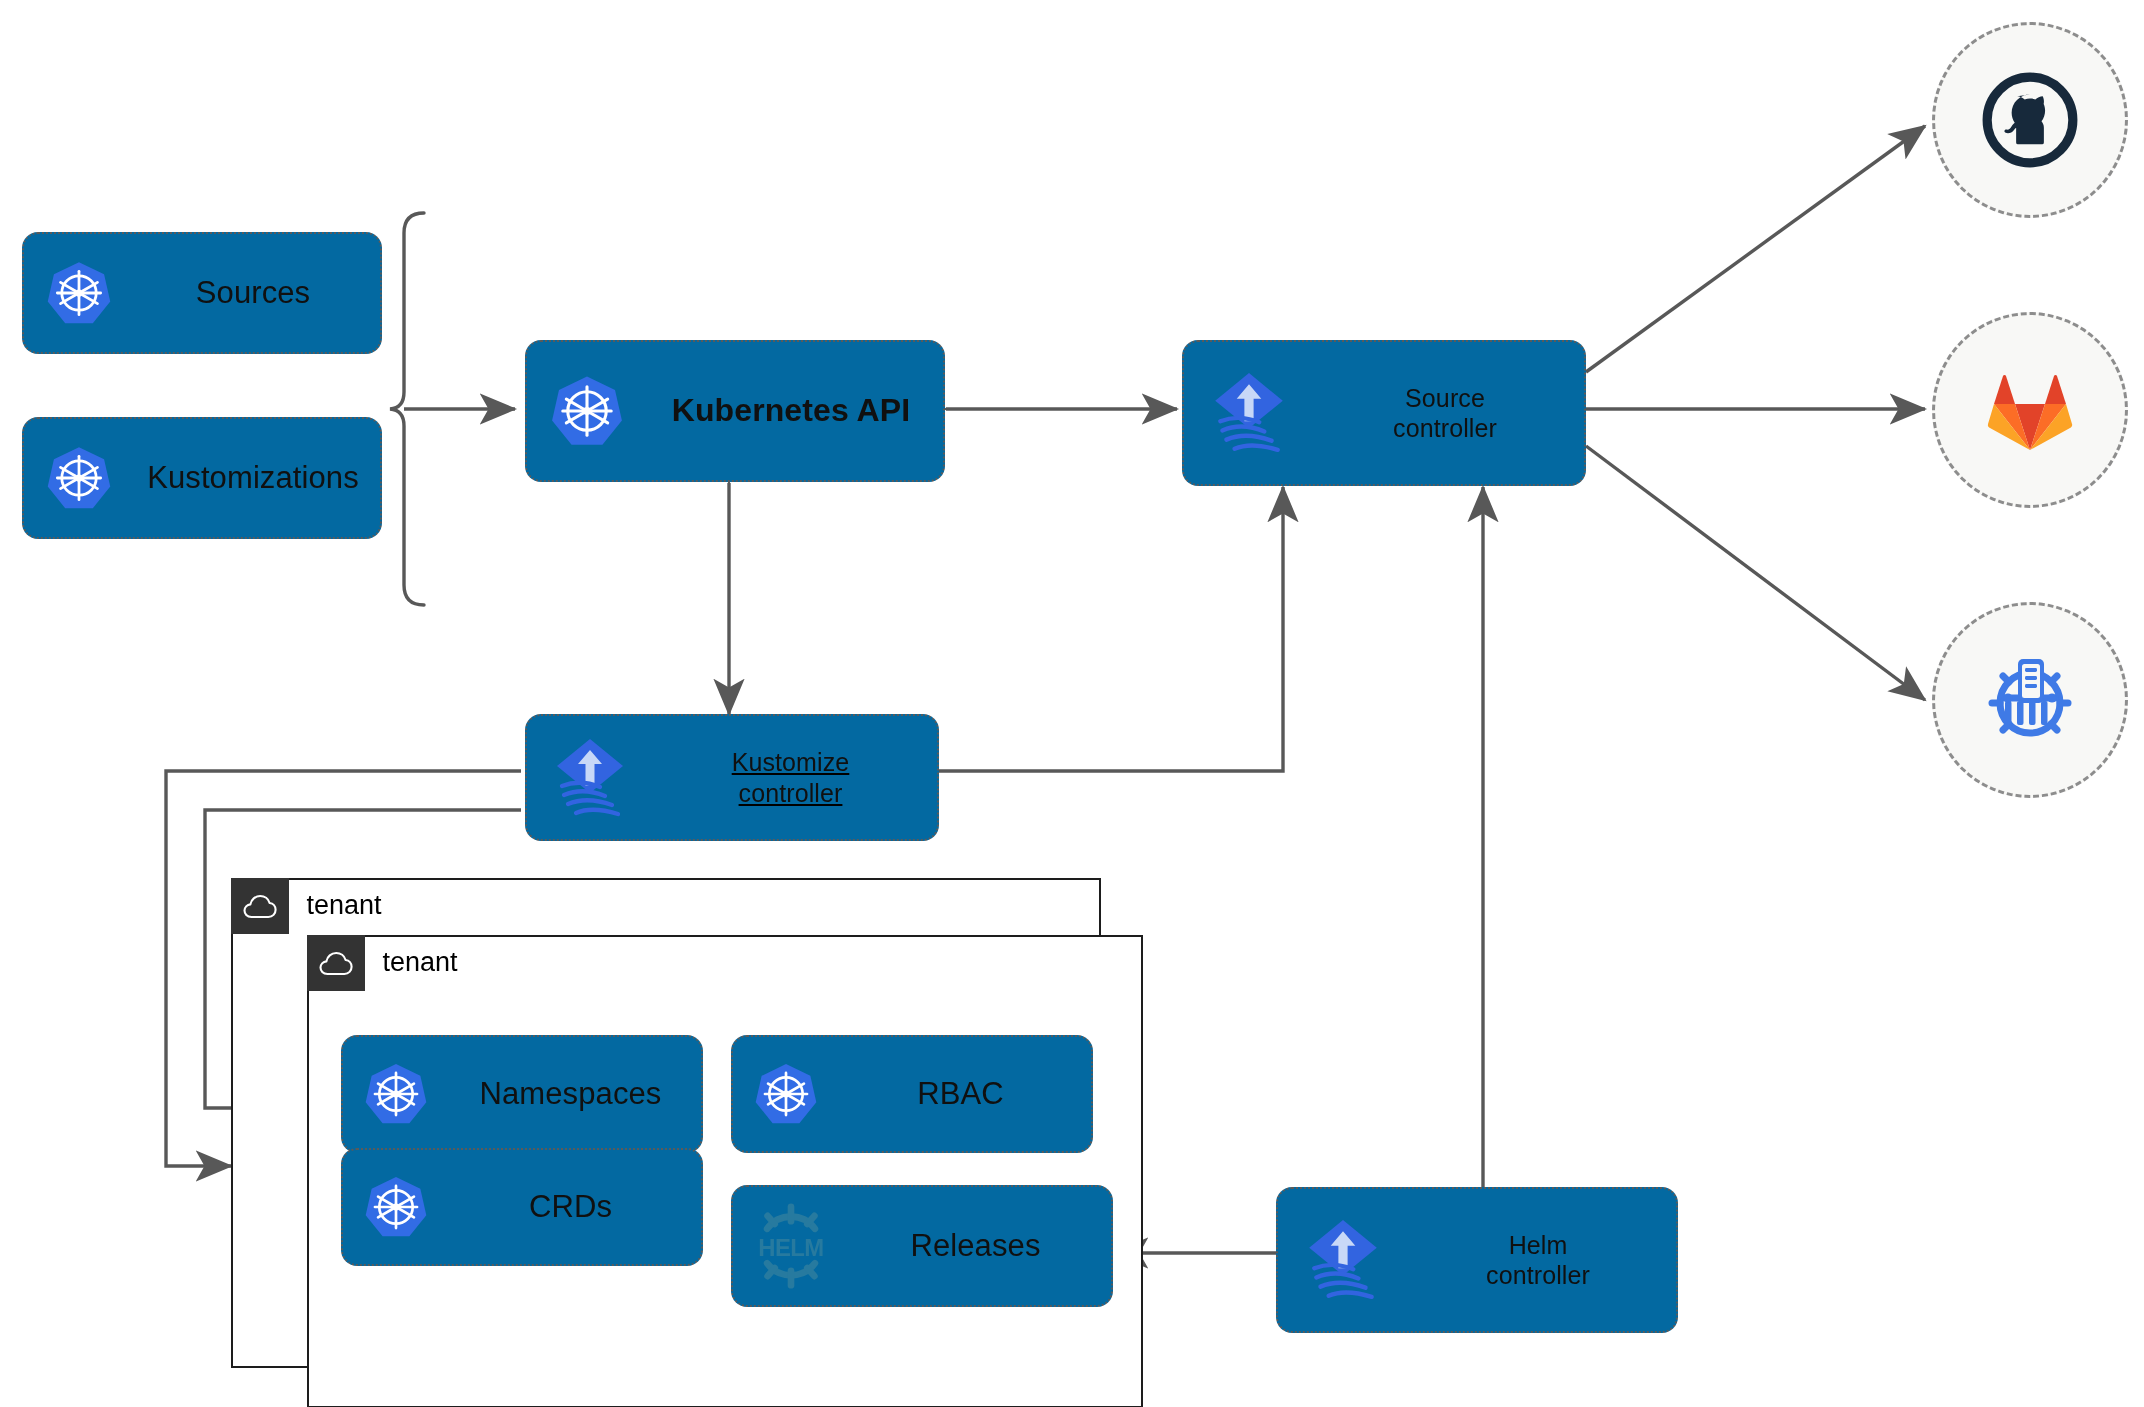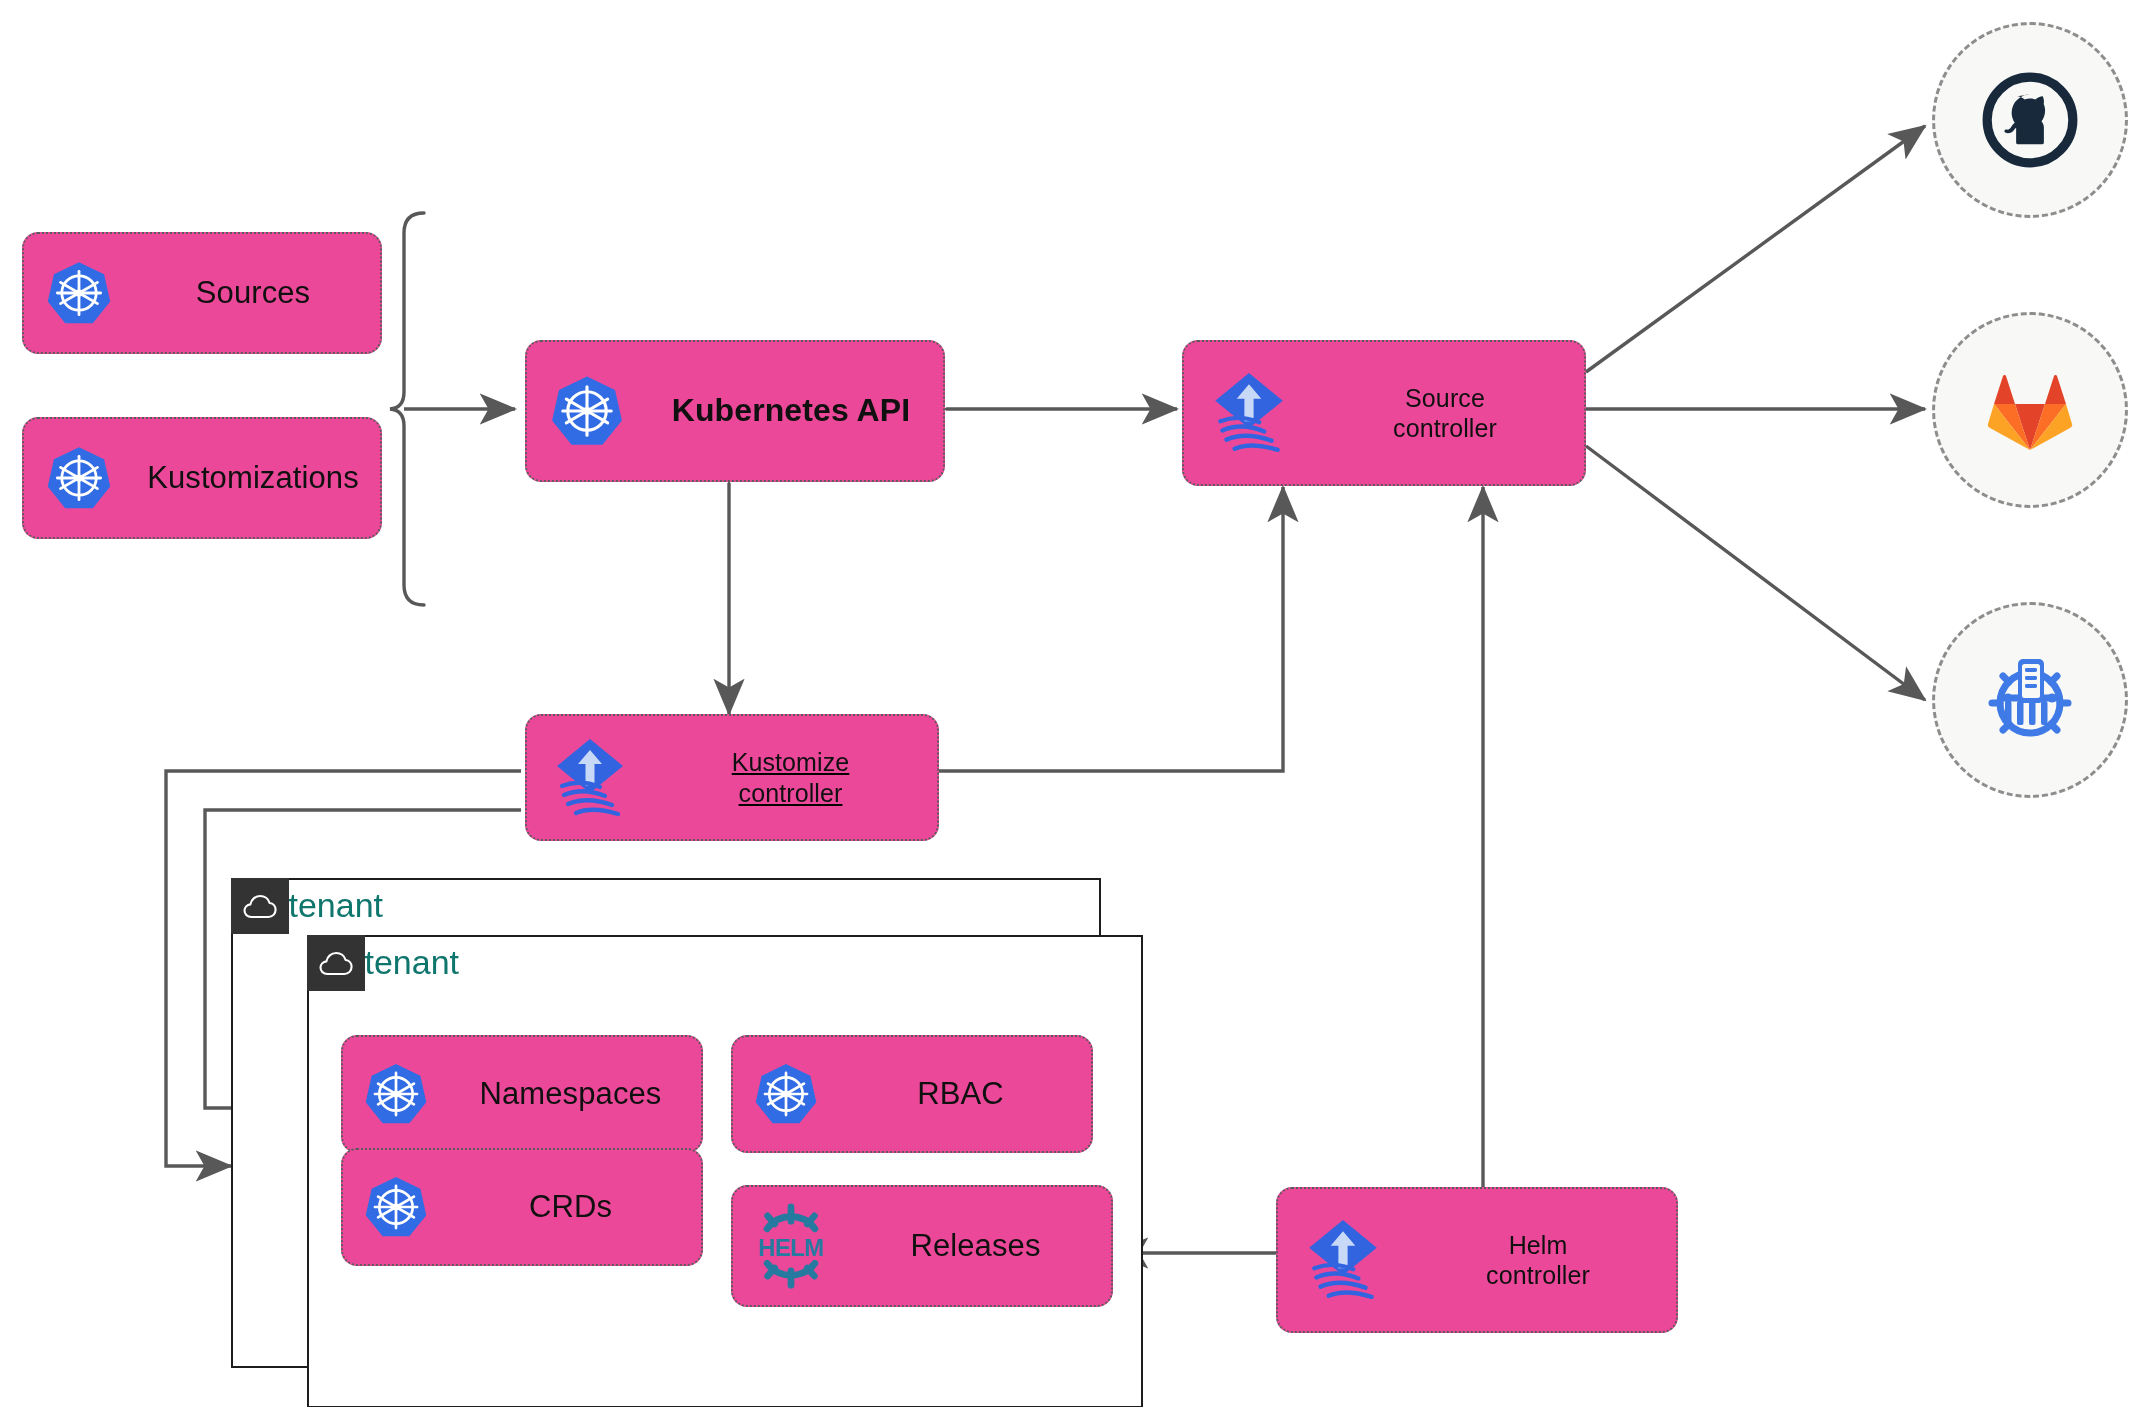--- a/index.html
+++ b/index.html
@@ -11,21 +11,21 @@
     position:relative;
     width:2144px;
     height:1407px;
     background:#ffffff;
     overflow:hidden;
   }
   
   .node{
     position:absolute;
     box-sizing:border-box;
-    background:#ec4899;
+    background:#0369a1;
     border:2.5px dotted #5a5a5a;
     border-radius:16px;
     display:flex;
     align-items:center;
     z-index:5;
   }
   .node .ico{
     flex:0 0 auto;
     display:flex;
     align-items:center;
@@ -69,22 +69,23 @@
     height:56px;
     display:flex;
     align-items:center;
   }
   .tenant .tbadge{
     width:58px;height:56px;
     background:#333333;
     display:flex;align-items:center;justify-content:center;
   }
   .tenant .tname{
-    font-size:34px;
-    color:#0f766e;
+    margin-left:18px;
+    font-size:27px;
+    color:#000000;
   }
 
   
   svg.edges{
     position:absolute;left:0;top:0;
     width:2144px;height:1407px;
     overflow:visible;
     pointer-events:none;
   }
   svg.edges.under{z-index:2;}

